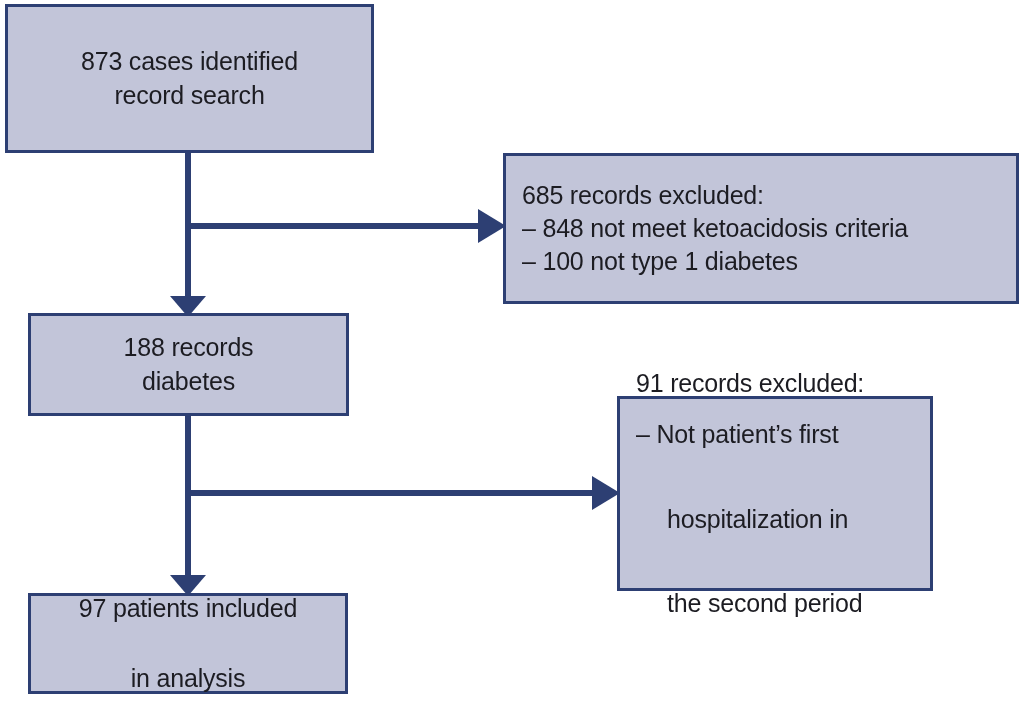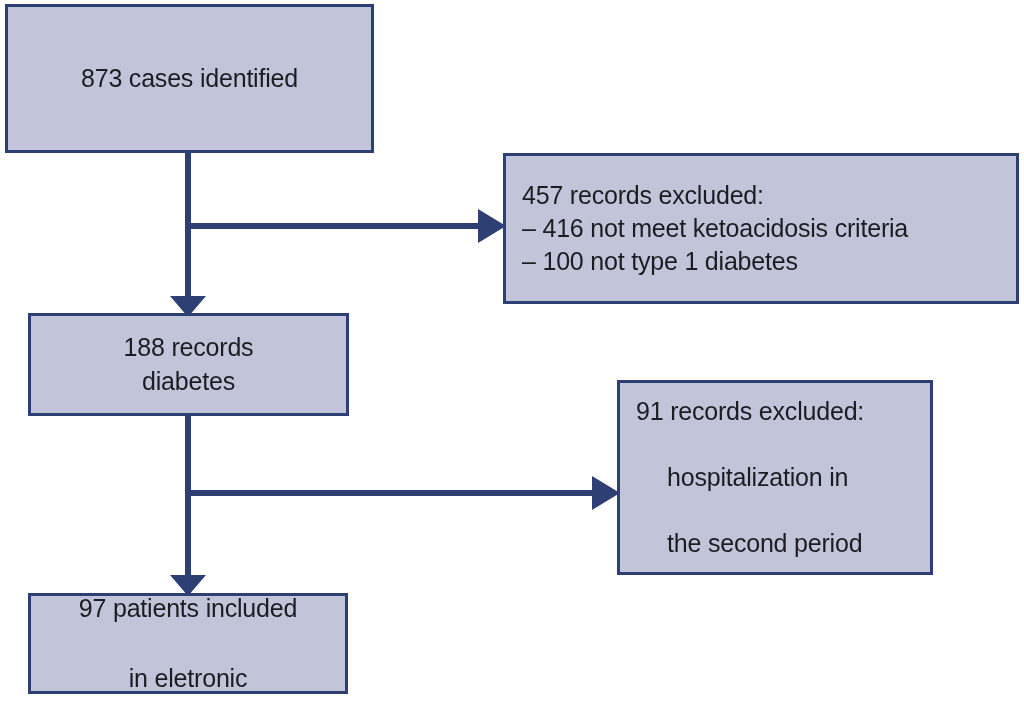--- a/index.html
+++ b/index.html
@@ -54,21 +54,21 @@
     left: 0;
     top: 0;
     width: 1024px;
     height: 701px;
     pointer-events: none;
   }
   
   #box-identified { left: 5px;   top: 4px;   width: 369px; height: 149px; }
   #box-excluded-1 { left: 503px; top: 153px; width: 516px; height: 151px; }
   #box-screened   { left: 28px;  top: 313px; width: 321px; height: 103px; }
-  #box-excluded-2 { left: 617px; top: 380px; width: 316px; height: 195px; }
+  #box-excluded-2 { left: 617px; top: 396px; width: 316px; height: 195px; gap: 18px; }
   #box-included   { left: 28px;  top: 593px; width: 320px; height: 101px; gap: 36px; }
 </style>
 </head>
 <body>
 
 <div id="canvas">
 
   <svg class="connectors" viewBox="0 0 1024 701" xmlns="http://www.w3.org/2000/svg">
 
     <g>
@@ -87,37 +87,39 @@
     </g>
 
     <g>
       <line x1="188" y1="493" x2="596" y2="493" stroke="#2d3f73" stroke-width="6"></line>
       <polygon points="592,476 592,510 620,493" fill="#2d3f73"></polygon>
     </g>
   </svg>
 
   <div class="flow-box center" id="box-identified">
     <span class="line">873 cases identified</span>
+    <span class="line">record search</span>
   </div>
 
   <div class="flow-box left" id="box-excluded-1">
-    <span class="line">457 records excluded:</span>
-    <span class="line">– 416 not meet ketoacidosis criteria</span>
+    <span class="line">685 records excluded:</span>
+    <span class="line">– 848 not meet ketoacidosis criteria</span>
     <span class="line">– 100 not type 1 diabetes</span>
   </div>
 
   <div class="flow-box center" id="box-screened">
     <span class="line">188 records</span>
     <span class="line">diabetes</span>
   </div>
 
   <div class="flow-box left" id="box-excluded-2">
     <span class="line">91 records excluded:</span>
+    <span class="line">– Not patient’s first</span>
     <span class="line indent-hang">hospitalization in</span>
     <span class="line indent-hang">the second period</span>
   </div>
 
   <div class="flow-box center" id="box-included">
     <span class="line">97 patients included</span>
-    <span class="line">in eletronic</span>
+    <span class="line">in analysis</span>
   </div>
 
 </div>
 
 </body></html>

